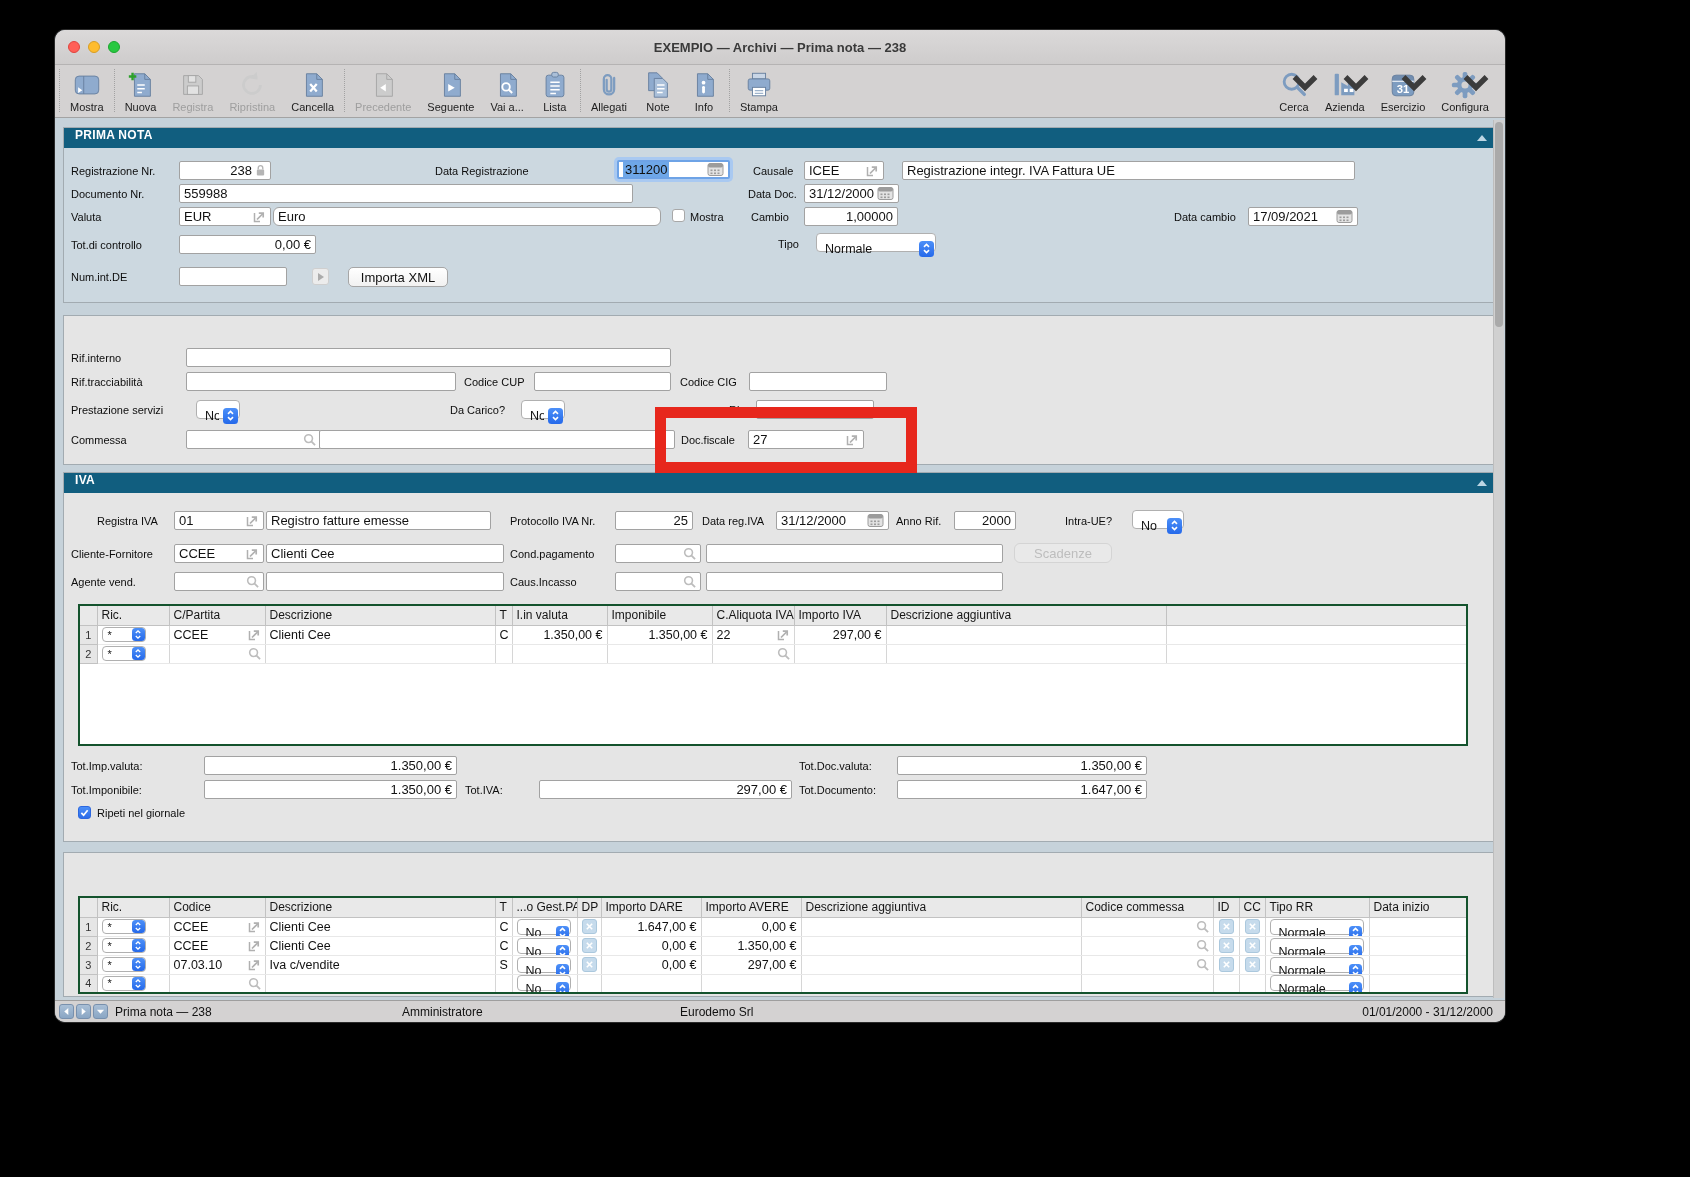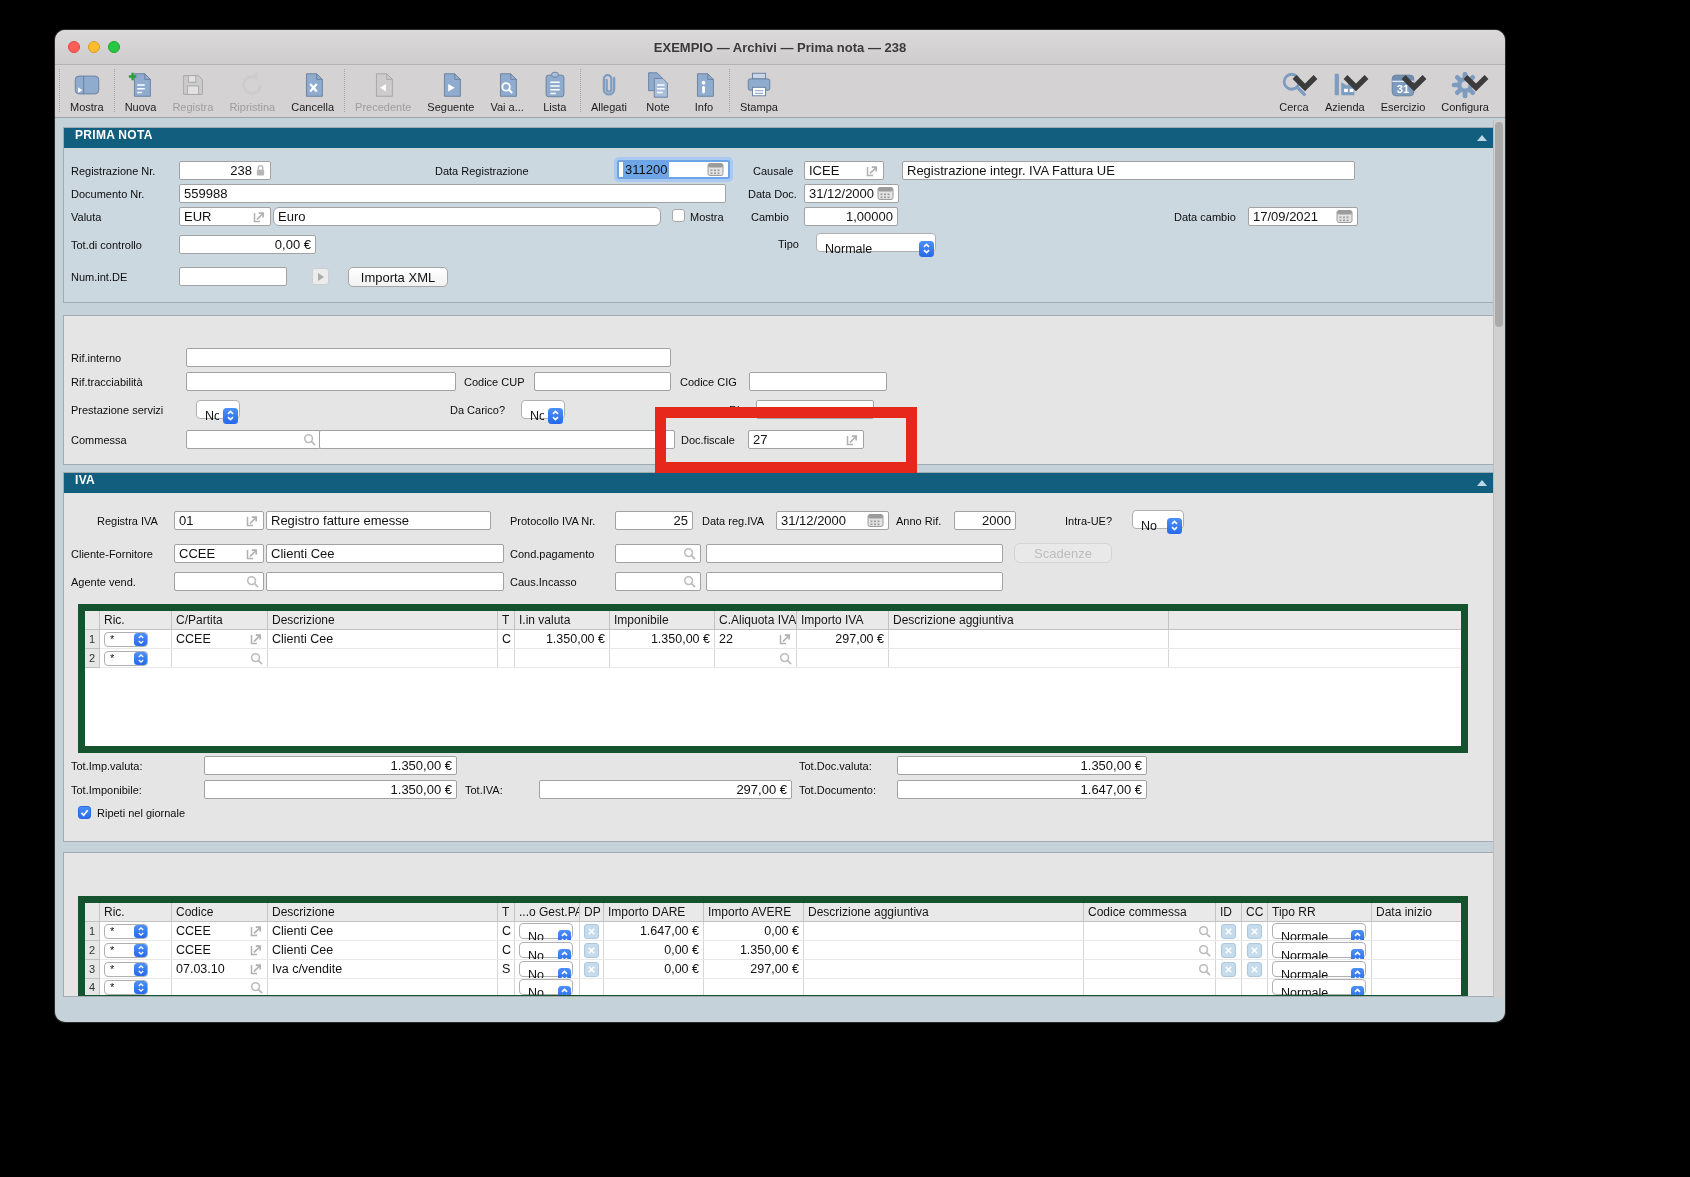--- a/index.html
+++ b/index.html
@@ -63,21 +63,21 @@
   .btn.dis { background:#e9e9e9; border-color:#d4d4d4; color:#bdbdbd; border-radius:6px; }
   .pb { width:17px; height:17px; background:#ececec; border:1px solid #cfcfcf; border-radius:3px;
         display:flex; align-items:center; justify-content:center; }
   .pb i { width:0; height:0; border-top:4px solid transparent; border-bottom:4px solid transparent; border-left:6px solid #ababab; }
 
   .cb { width:13px; height:13px; border:1px solid #a8a8a8; border-radius:3px; background:#fff; display:inline-flex; align-items:center; justify-content:center; }
   .cb.on { background:linear-gradient(#4a8ef8,#2c6ce8); border-color:#2b67e0; }
   .cb svg { width:9px; height:9px; }
 
   
-  .mtx { border-collapse:collapse; table-layout:fixed; background:#fff; border:7px solid #14532d; }
+  .mtx { border-collapse:collapse; table-layout:fixed; background:#fff; border:2px solid #14532d; }
   .mtx th { background:#e9e9e9; border:1px solid #c2c2c2; font-size:12px; font-weight:normal;
             text-align:left; padding:2px 4px; height:20px; color:#161616; white-space:nowrap; overflow:hidden; }
   .mtx td { border-left:1px solid #d6d6d6; border-right:1px solid #d6d6d6; border-bottom:1px solid #e8e8e8;
             font-size:12.5px; padding:0 4px; height:19px; white-space:nowrap; overflow:hidden; }
   .mtx td.rn { background:#e6e6e6; border:1px solid #c2c2c2; font-size:11px; text-align:center; color:#333; padding:0 1px; }
   .mtx td.num { text-align:right; }
   .mtx td.ctr { text-align:center; }
   .mtx tr.filler td { border:none; background:#fff; }
   .cf { display:flex; align-items:center; gap:4px; height:100%; }
   .ric { display:inline-flex; align-items:center; border:1px solid #b0b0b0; border-radius:4px; background:#fff;
@@ -352,21 +352,21 @@
           <path d="M2.5 3v8.5H8" fill="none" stroke="#b0b0b0" stroke-width="1.5"></path>
           <path d="M5 9.5L11 3.5" stroke="#b0b0b0" stroke-width="1.7"></path>
           <path d="M6.8 3.2h4.4v4.4" fill="none" stroke="#b0b0b0" stroke-width="1.7"></path>
         </svg>
     </div>
     <div class="fld abs" style="left:838px;top:33px;width:453px;">
       <span class="v">Registrazione integr. IVA Fattura UE</span>
     </div>
 
     <span class="lbl abs" style="left:7px;top:57px;">Documento Nr.</span>
-    <div class="fld abs" style="left:115px;top:56px;width:547px;">
+    <div class="fld abs" style="left:115px;top:56px;width:454px;">
       <span class="v">559988</span>
     </div>
     <span class="lbl abs" style="left:684px;top:57px;">Data Doc.</span>
     <div class="fld abs" style="left:740px;top:56px;width:95px;">
       <span class="v">31/12/2000</span>
       <svg class="cal r" viewBox="0 0 17 15">
           <rect x="1" y="1.5" width="15" height="12" rx="2" fill="#e3e3e3" stroke="#9c9c9c"></rect>
           <rect x="1" y="1.5" width="15" height="4" rx="2" fill="#9c9c9c"></rect>
           <g fill="#9c9c9c">
             <rect x="3.5" y="7.5" width="2" height="1.6"></rect>
@@ -1037,14 +1037,35 @@
       </tbody>
     </table>
   </div>
 
   <div class="redbox"></div>
 
   <div class="vscroll">
       <div class="vthumb"></div>
     </div>
 
+  <div class="statusbar">
+    <span class="nb abs" style="left:4px;top:3px;">
+        <svg viewBox="0 0 10 10">
+          <path d="M7 1L2.5 5L7 9z" fill="#fff"></path>
+        </svg>
+      </span>
+    <span class="nb abs" style="left:21px;top:3px;">
+        <svg viewBox="0 0 10 10">
+          <path d="M3 1l4.5 4L3 9z" fill="#fff"></path>
+        </svg>
+      </span>
+    <span class="nb abs" style="left:38px;top:3px;">
+        <svg viewBox="0 0 10 10">
+          <path d="M1 3l4 4.5L9 3z" fill="#fff"></path>
+        </svg>
+      </span>
+    <span class="abs" style="left:60px;top:4px;">Prima nota — 238</span>
+    <span class="abs" style="left:347px;top:4px;">Amministratore</span>
+    <span class="abs" style="left:625px;top:4px;">Eurodemo Srl</span>
+    <span class="abs" style="right:12px;top:4px;">01/01/2000 - 31/12/2000</span>
+  </div>
 
 </div>
 
 </body></html>

